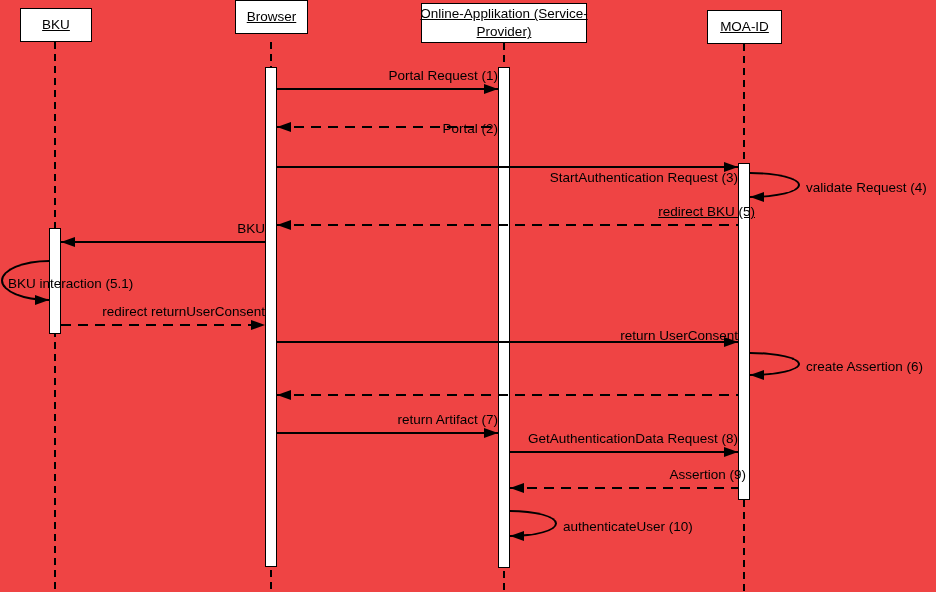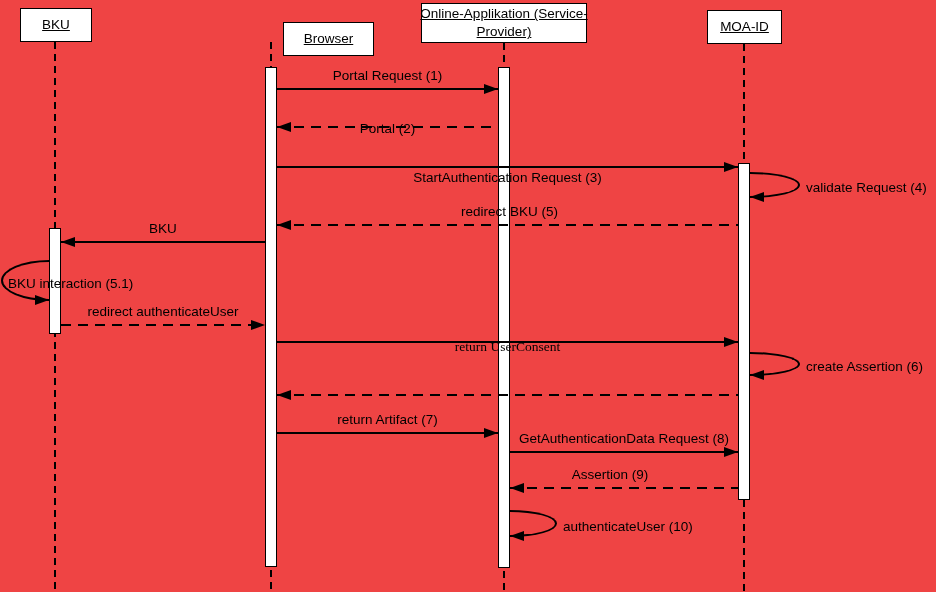--- a/index.html
+++ b/index.html
@@ -26,21 +26,21 @@
     background:repeating-linear-gradient(to right,#000 0 10px,transparent 10px 17px);
   }
   .arrowhead {
     position:absolute; width:0; height:0; z-index:4;
     border-top:5px solid transparent; border-bottom:5px solid transparent;
   }
   .arrowhead.dir-right { border-left:14px solid #000; }
   .arrowhead.dir-left  { border-right:14px solid #000; }
   .msg-label {
     position:absolute; font-size:13.5px; line-height:16px; height:16px;
-    text-align:center; white-space:nowrap; z-index:6;
+    text-align:right; white-space:nowrap; z-index:6;
   }
   .self-loop {
     position:absolute; box-sizing:border-box; border:2px solid #000;
     background:transparent; z-index:3;
   }
   .self-label {
     position:absolute; font-size:13.5px; white-space:nowrap; z-index:6;
     transform:translateY(-50%);
     text-align:right;
   }
@@ -53,21 +53,21 @@
     <div class="lifeline" style="left: 270px; top: 42px; height: 550px;"></div>
     <div class="lifeline" style="left: 503px; top: 43px; height: 549px;"></div>
     <div class="lifeline" style="left: 743px; top: 44px; height: 548px;"></div>
     <div class="activation" style="left: 49px; top: 228px; height: 106px;"></div>
     <div class="activation" style="left: 265px; top: 67px; height: 500px;"></div>
     <div class="activation" style="left: 498px; top: 67px; height: 501px;"></div>
     <div class="activation" style="left: 738px; top: 163px; height: 337px;"></div>
     <div class="actor-box" style="left: 20px; top: 8px; width: 72px; height: 34px;">
       <div class="actor-line">BKU</div>
     </div>
-    <div class="actor-box" style="left: 235px; top: 22px; width: 91px; height: 34px; margin-left: 48px;">
+    <div class="actor-box" style="left: 235px; top: 0; width: 73px; height: 34px;">
       <div class="actor-line">Browser</div>
     </div>
     <div class="actor-box" style="left: 707px; top: 10px; width: 75px; height: 34px;">
       <div class="actor-line">MOA-ID</div>
     </div>
     <div class="actor-box" style="left: 421px; top: 3px; width: 166px; height: 40px;">
       <div class="actor-line">Online-Applikation (Service-</div>
       <div class="actor-line">Provider)</div>
     </div>
     <div class="msg-line" style="left: 277px; top: 88px; width: 221px;"></div>
@@ -77,43 +77,43 @@
     <div class="arrowhead dir-left" style="top: 122px; left: 277px;"></div>
     <div class="msg-label" style="left: 277px; width: 221px; top: 106px; margin-top: 15px;">Portal (2)</div>
     <div class="msg-line" style="left: 277px; top: 166px; width: 461px;"></div>
     <div class="arrowhead dir-right" style="top: 162px; left: 724px;"></div>
     <div class="msg-label" style="left: 277px; width: 461px; top: 146px; margin-top: 24px;">StartAuthentication Request (3)</div>
     <div class="self-loop" style="left: 750px; top: 172px; width: 50px; height: 26px; border-left: none; border-top-right-radius: 50px 13px; border-bottom-right-radius: 50px 13px;"></div>
     <div class="arrowhead dir-left" style="top: 192px; left: 750px;"></div>
     <div class="self-label" style="top: 187px; left: 806px;">validate Request (4)</div>
     <div class="msg-line dashed" style="left: 277px; top: 224px; width: 461px;"></div>
     <div class="arrowhead dir-left" style="top: 220px; left: 277px;"></div>
-    <div class="msg-label" style="left: 279px; width: 461px; top: 204px;">redirect BKU (5)</div>
+    <div class="msg-label" style="left: 294px; width: 461px; top: 204px; text-decoration: underline;">redirect BKU (5)</div>
     <div class="msg-line" style="left: 61px; top: 241px; width: 204px;"></div>
     <div class="arrowhead dir-left" style="top: 237px; left: 61px;"></div>
     <div class="msg-label" style="left: 61px; width: 204px; top: 221px;">BKU</div>
     <div class="self-loop" style="left: 1px; top: 260px; width: 48px; height: 41px; border-right: none; border-top-left-radius: 48px 20.5px; border-bottom-left-radius: 48px 20.5px;"></div>
     <div class="arrowhead dir-right" style="top: 295px; left: 35px;"></div>
     <div class="self-label" style="top: 282.5px; left: 8px;">BKU interaction (5.1)</div>
     <div class="msg-line dashed" style="left: 61px; top: 324px; width: 204px;"></div>
     <div class="arrowhead dir-right" style="top: 320px; left: 251px;"></div>
-    <div class="msg-label" style="left: 61px; width: 204px; top: 304px;">redirect authenticateUser</div>
+    <div class="msg-label" style="left: 61px; width: 204px; top: 304px;">redirect returnUserConsent</div>
     <div class="msg-line" style="left: 277px; top: 341px; width: 461px;"></div>
     <div class="arrowhead dir-right" style="top: 337px; left: 724px;"></div>
-    <div class="msg-label" style="left: 277px; width: 461px; top: 339px; font-family: Liberation Serif, serif;">return UserConsent</div>
+    <div class="msg-label" style="left: 277px; width: 461px; top: 328px;">return UserConsent</div>
     <div class="self-loop" style="left: 750px; top: 352px; width: 50px; height: 24px; border-left: none; border-top-right-radius: 50px 12px; border-bottom-right-radius: 50px 12px;"></div>
     <div class="arrowhead dir-left" style="top: 370px; left: 750px;"></div>
     <div class="self-label" style="top: 366px; left: 806px;">create Assertion (6)</div>
     <div class="msg-line dashed" style="left: 277px; top: 394px; width: 461px;"></div>
     <div class="arrowhead dir-left" style="top: 390px; left: 277px;"></div>
     <div class="msg-line" style="left: 277px; top: 432px; width: 221px;"></div>
     <div class="arrowhead dir-right" style="top: 428px; left: 484px;"></div>
     <div class="msg-label" style="left: 277px; width: 221px; top: 412px;">return Artifact (7)</div>
     <div class="msg-line" style="left: 510px; top: 451px; width: 228px;"></div>
     <div class="arrowhead dir-right" style="top: 447px; left: 724px;"></div>
     <div class="msg-label" style="left: 510px; width: 228px; top: 431px;">GetAuthenticationData Request (8)</div>
     <div class="msg-line dashed" style="left: 510px; top: 487px; width: 228px;"></div>
     <div class="arrowhead dir-left" style="top: 483px; left: 510px;"></div>
-    <div class="msg-label" style="left: 496px; width: 228px; top: 467px;">Assertion (9)</div>
+    <div class="msg-label" style="left: 518px; width: 228px; top: 467px;">Assertion (9)</div>
     <div class="self-loop" style="left: 510px; top: 510px; width: 47px; height: 27px; border-left: none; border-top-right-radius: 47px 13.5px; border-bottom-right-radius: 47px 13.5px;"></div>
     <div class="arrowhead dir-left" style="top: 531px; left: 510px;"></div>
     <div class="self-label" style="top: 525.5px; left: 563px;">authenticateUser (10)</div>
   </div>
 
 </body></html>

